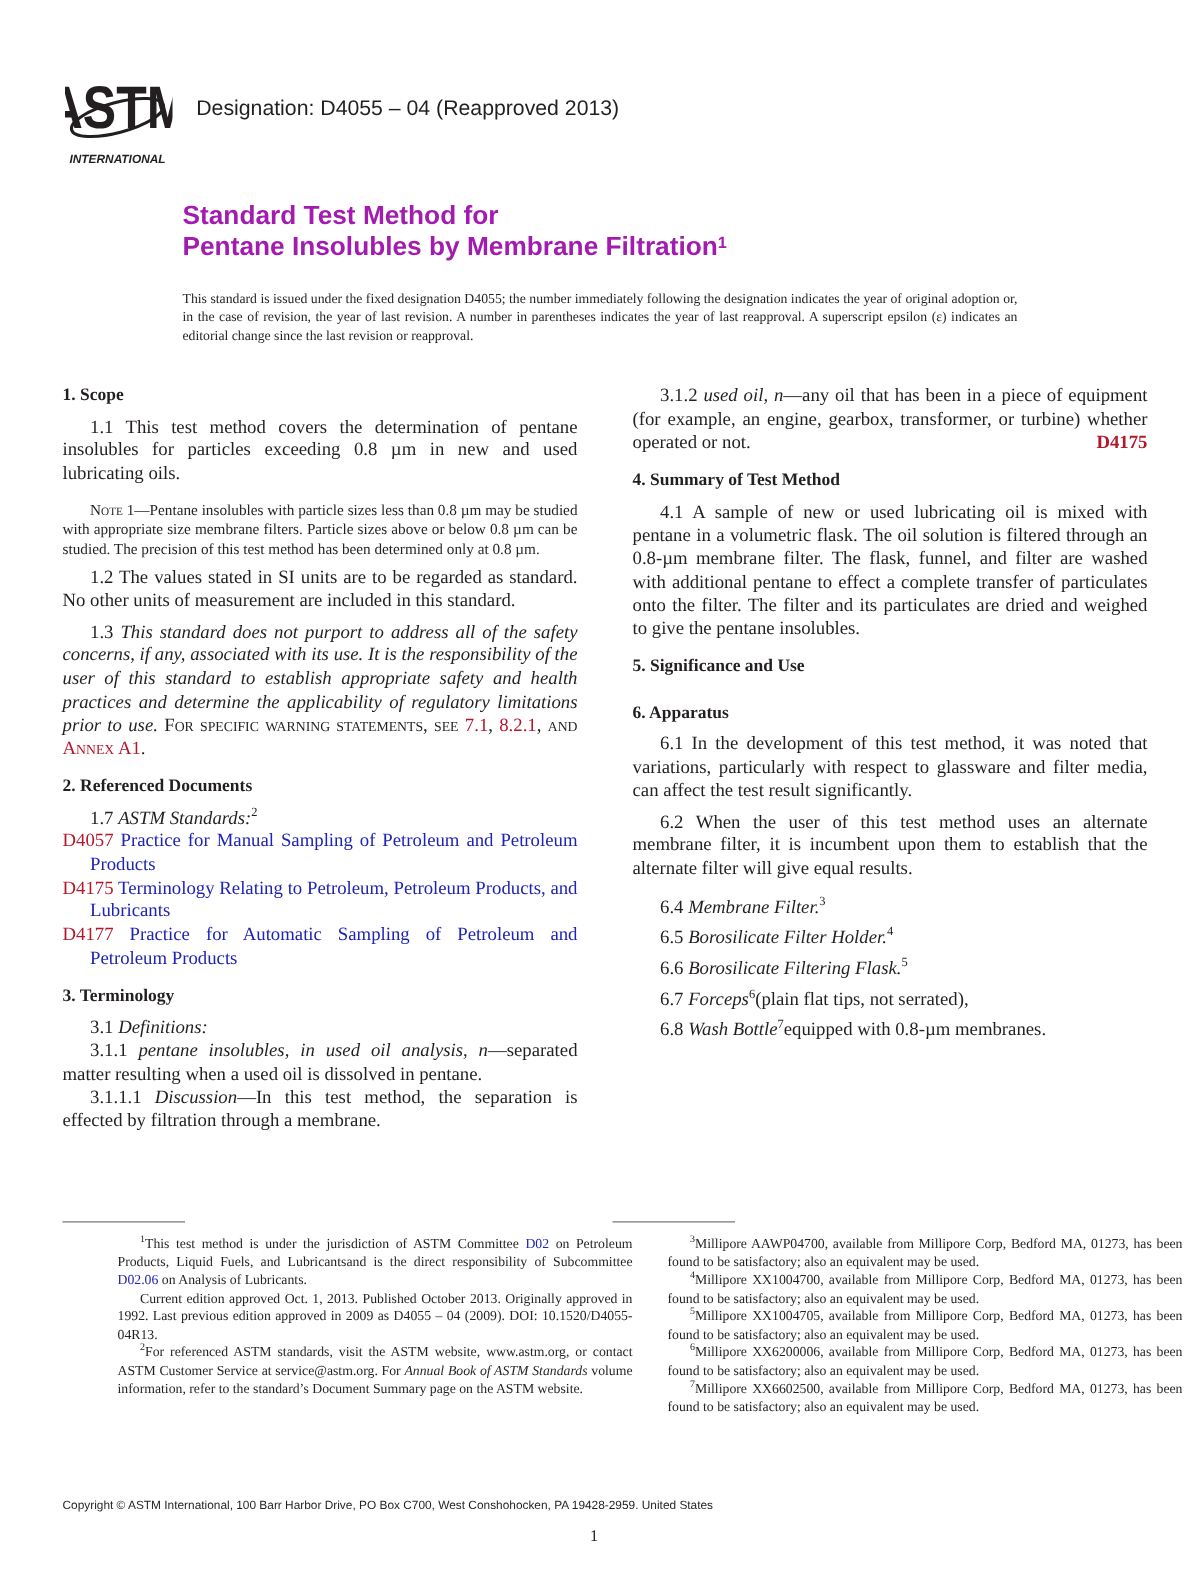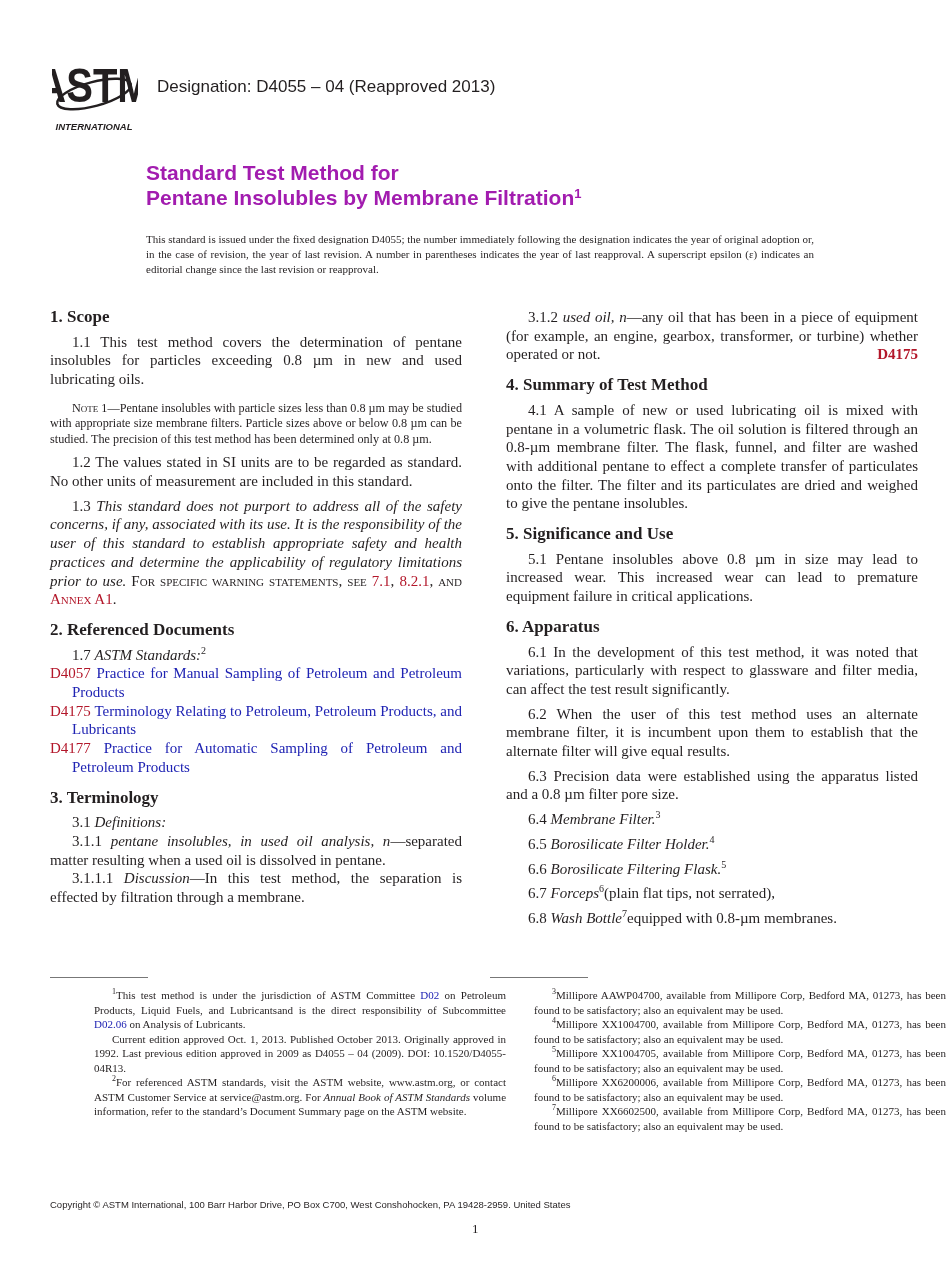--- a/index.html
+++ b/index.html
@@ -13,21 +13,21 @@
   .designation { left:157px; top:77px; font-size:17px; font-weight:normal; color:#231f20; }
   .title { left:146px; top:160px; font-size:21px; font-weight:bold; line-height:25px; color:#a21caf; }
   .title sup { font-size:13px; vertical-align:top; position:relative; top:-4px; }
   .intro { left:146px; top:232px; width:668px; font-size:11px; line-height:15px; text-align:justify; color:#231f20; }
 
   .col { position:absolute; width:412px; font-size:15px; line-height:18.7px; }
   .col.left { left:50px; top:308px; }
   .col.right { left:486px; top:308px;margin-left:20px; }
   .col p { margin:0; text-align:justify; }
   .col .ind { text-indent:22px; }
-  .h { font-weight:bold; font-size:17px; margin:0; }
+  .h { font-weight:bold; font-size:14px; margin:0; }
   .gap-s { height:6px; }
   .gap-m { height:12px; }
   .note { font-size:12.2px; line-height:15.5px; text-align:justify; margin:0; }
   .sc { font-variant:small-caps; }
   .red { color:#b3172a; }
   .blue { color:#1f23b3; }
   .ref { padding-left:22px; text-indent:-22px; margin:0; text-align:justify; }
   .sup { font-size:10px; vertical-align:super; line-height:0; }
   .flush-right { float:right; font-weight:bold; }
 
@@ -93,29 +93,27 @@
 
 <div class="col right serif">
   <p class="ind"><span>3.1.2 </span><i>used oil, n</i><span>—any oil that has been in a piece of equipment (for example, an engine, gearbox, transformer, or turbine) whether operated or not.</span><span class="red flush-right">D4175</span></p>
   <div class="gap-m"></div>
   <p class="h">4.  Summary of Test Method</p>
   <div class="gap-s"></div>
   <p class="ind">4.1 A sample of new or used lubricating oil is mixed with pentane in a volumetric flask. The oil solution is filtered through an 0.8-µm membrane filter. The flask, funnel, and filter are washed with additional pentane to effect a complete transfer of particulates onto the filter. The filter and its particulates are dried and weighed to give the pentane insolubles.</p>
   <div class="gap-m"></div>
   <p class="h">5.  Significance and Use</p>
   <div class="gap-s"></div>
-  <p class="ind">5.1 Pentane insolubles above 0.8 µm in size may lead to increased wear. This increased wear can lead to premature equipment failure in critical applications.</p>
   <div class="gap-m"></div>
   <p class="h">6.  Apparatus</p>
   <div class="gap-s"></div>
   <p class="ind">6.1 In the development of this test method, it was noted that variations, particularly with respect to glassware and filter media, can affect the test result significantly.</p>
   <div class="gap-s"></div>
   <p class="ind">6.2 When the user of this test method uses an alternate membrane filter, it is incumbent upon them to establish that the alternate filter will give equal results.</p>
   <div class="gap-s"></div>
-  <p class="ind">6.3 Precision data were established using the apparatus listed and a 0.8 µm filter pore size.</p>
   <div class="gap-s"></div>
   <p class="ind"><span>6.4 </span><i>Membrane Filter.</i><span class="sup">3</span><span></span></p>
   <div class="gap-s"></div>
   <p class="ind"><span>6.5 </span><i>Borosilicate Filter Holder.</i><span class="sup">4</span><span></span></p>
   <div class="gap-s"></div>
   <p class="ind"><span>6.6 </span><i>Borosilicate Filtering Flask.</i><span class="sup">5</span><span></span></p>
   <div class="gap-s"></div>
   <p class="ind"><span>6.7 </span><i>Forceps</i><span class="sup">6</span><span>(plain flat tips, not serrated),</span></p>
   <div class="gap-s"></div>
   <p class="ind"><span>6.8 </span><i>Wash Bottle</i><span class="sup">7</span><span>equipped with 0.8-µm membranes.</span></p>

